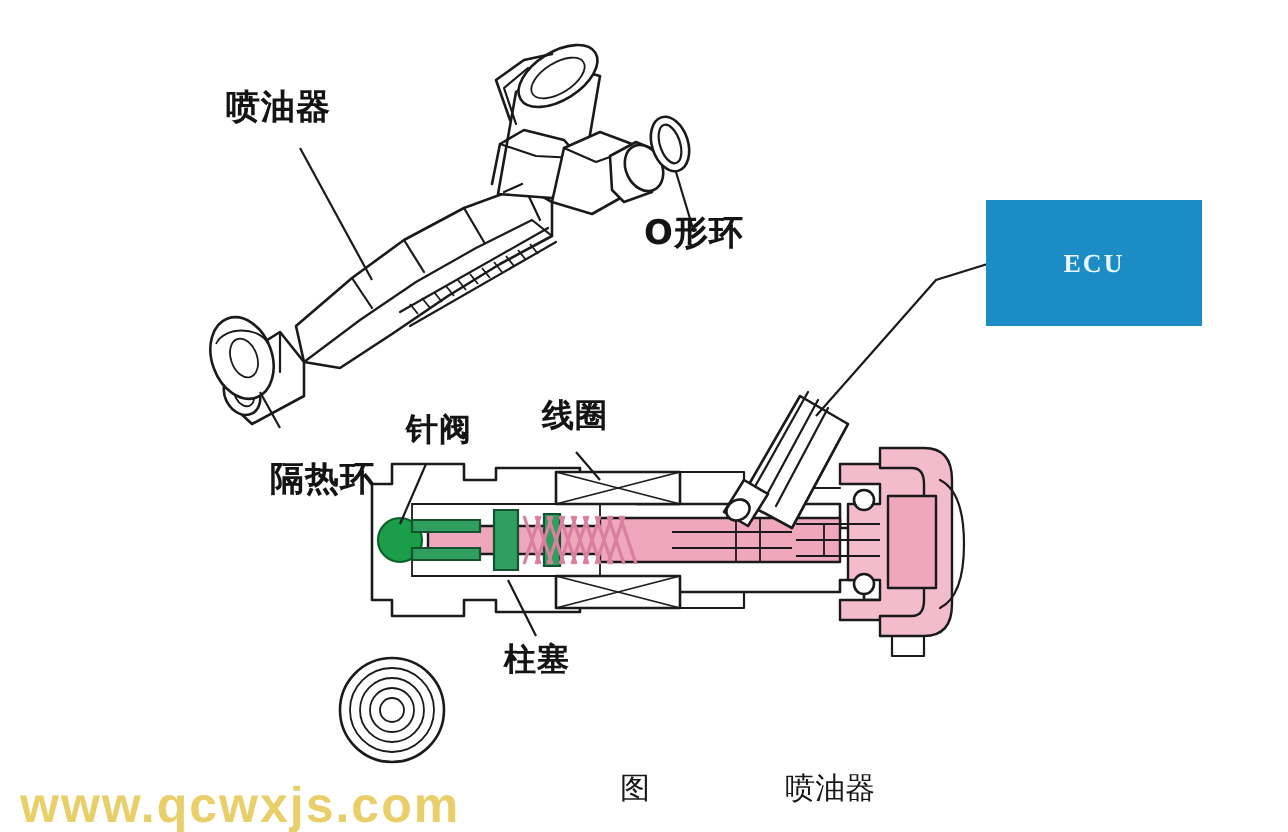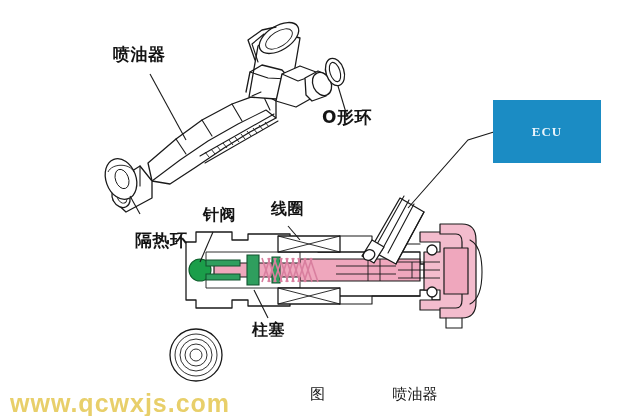--- a/index.html
+++ b/index.html
@@ -284,21 +284,21 @@
   </svg>
 
   <div class="lbl" style="left:113px; top:46px;">喷油器</div>
 
   <div class="lbl" style="left:322px; top:109px;">O形环</div>
 
   <div class="lbl" style="left:108px; top:232px;margin-left:27px;">隔热环</div>
 
   <div class="lbl lbl-small" style="left:203px; top:207px;">针阀</div>
 
-  <div class="lbl lbl-small" style="left:271px; top:201px;">线圈</div>
+  <div class="lbl lbl-small" style="left:271px; top:201px;font-family:Liberation Mono, monospace;">线圈</div>
 
   <div class="lbl lbl-small" style="left:252px; top:322px;">柱塞</div>
 
   <div id="ecu-box">
     <span id="ecu-text">ECU</span>
   </div>
 
   <div id="caption">
     <span>图</span>
     <span class="cap-gap"></span>

